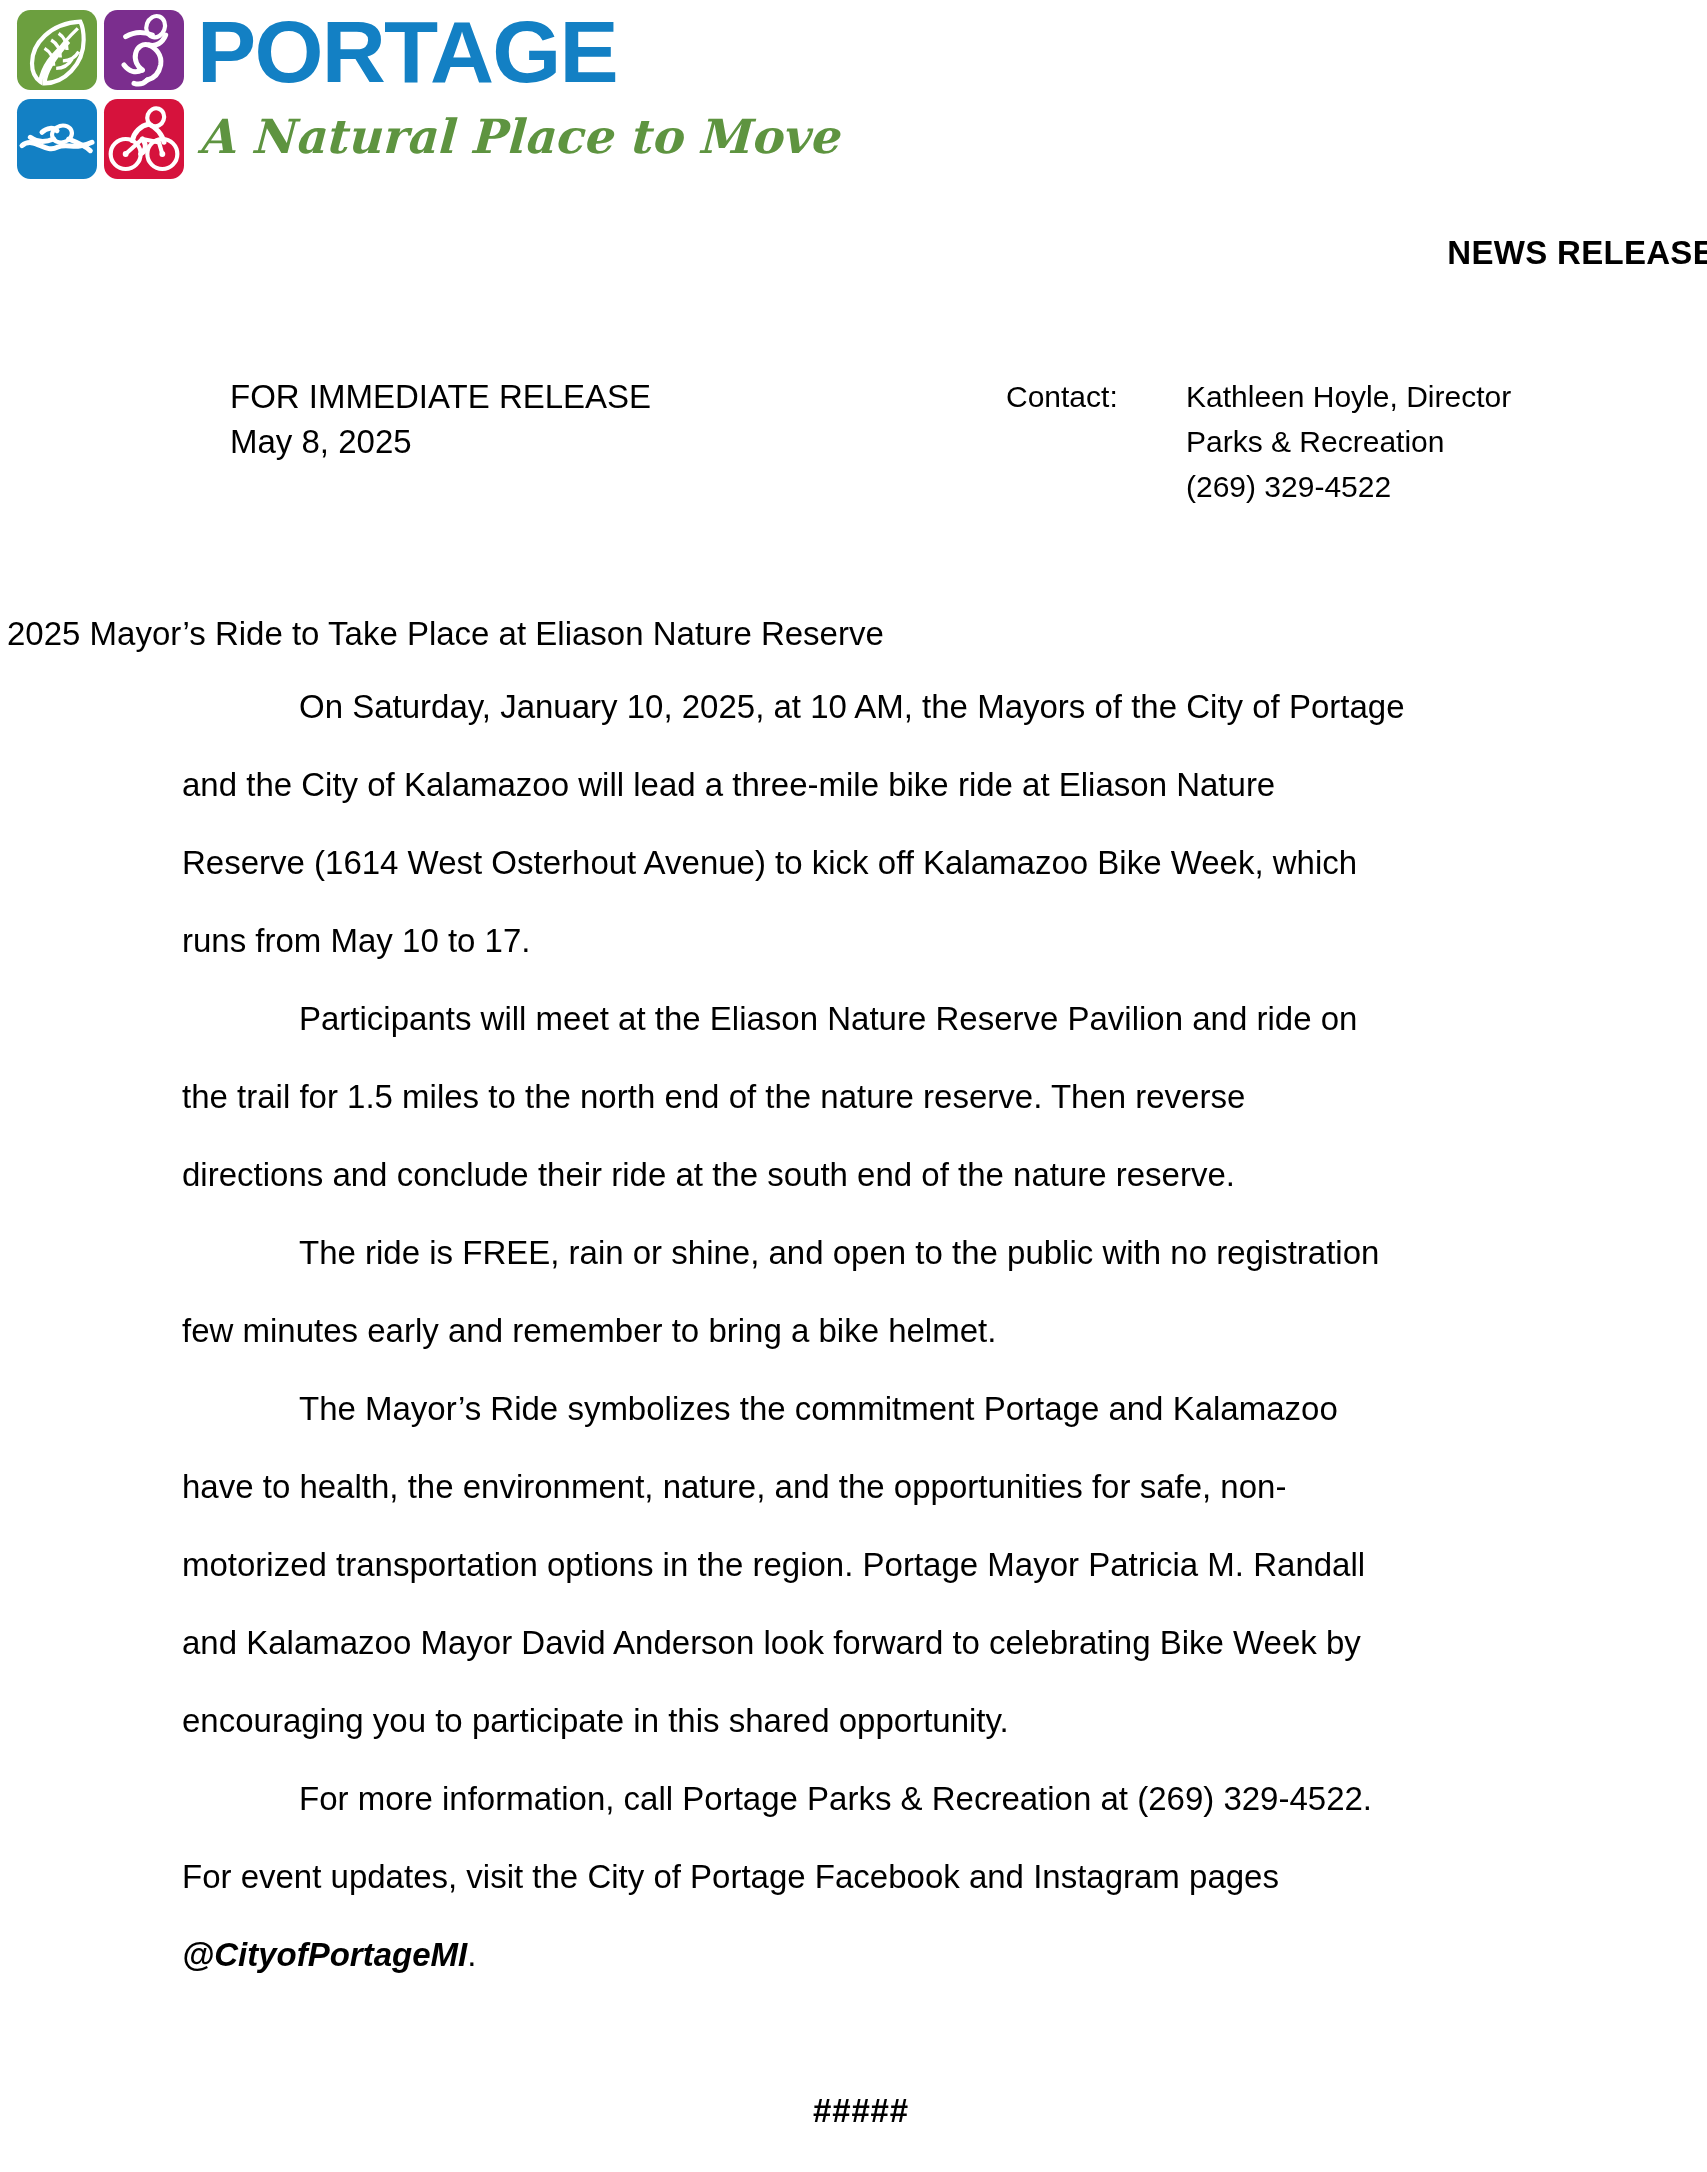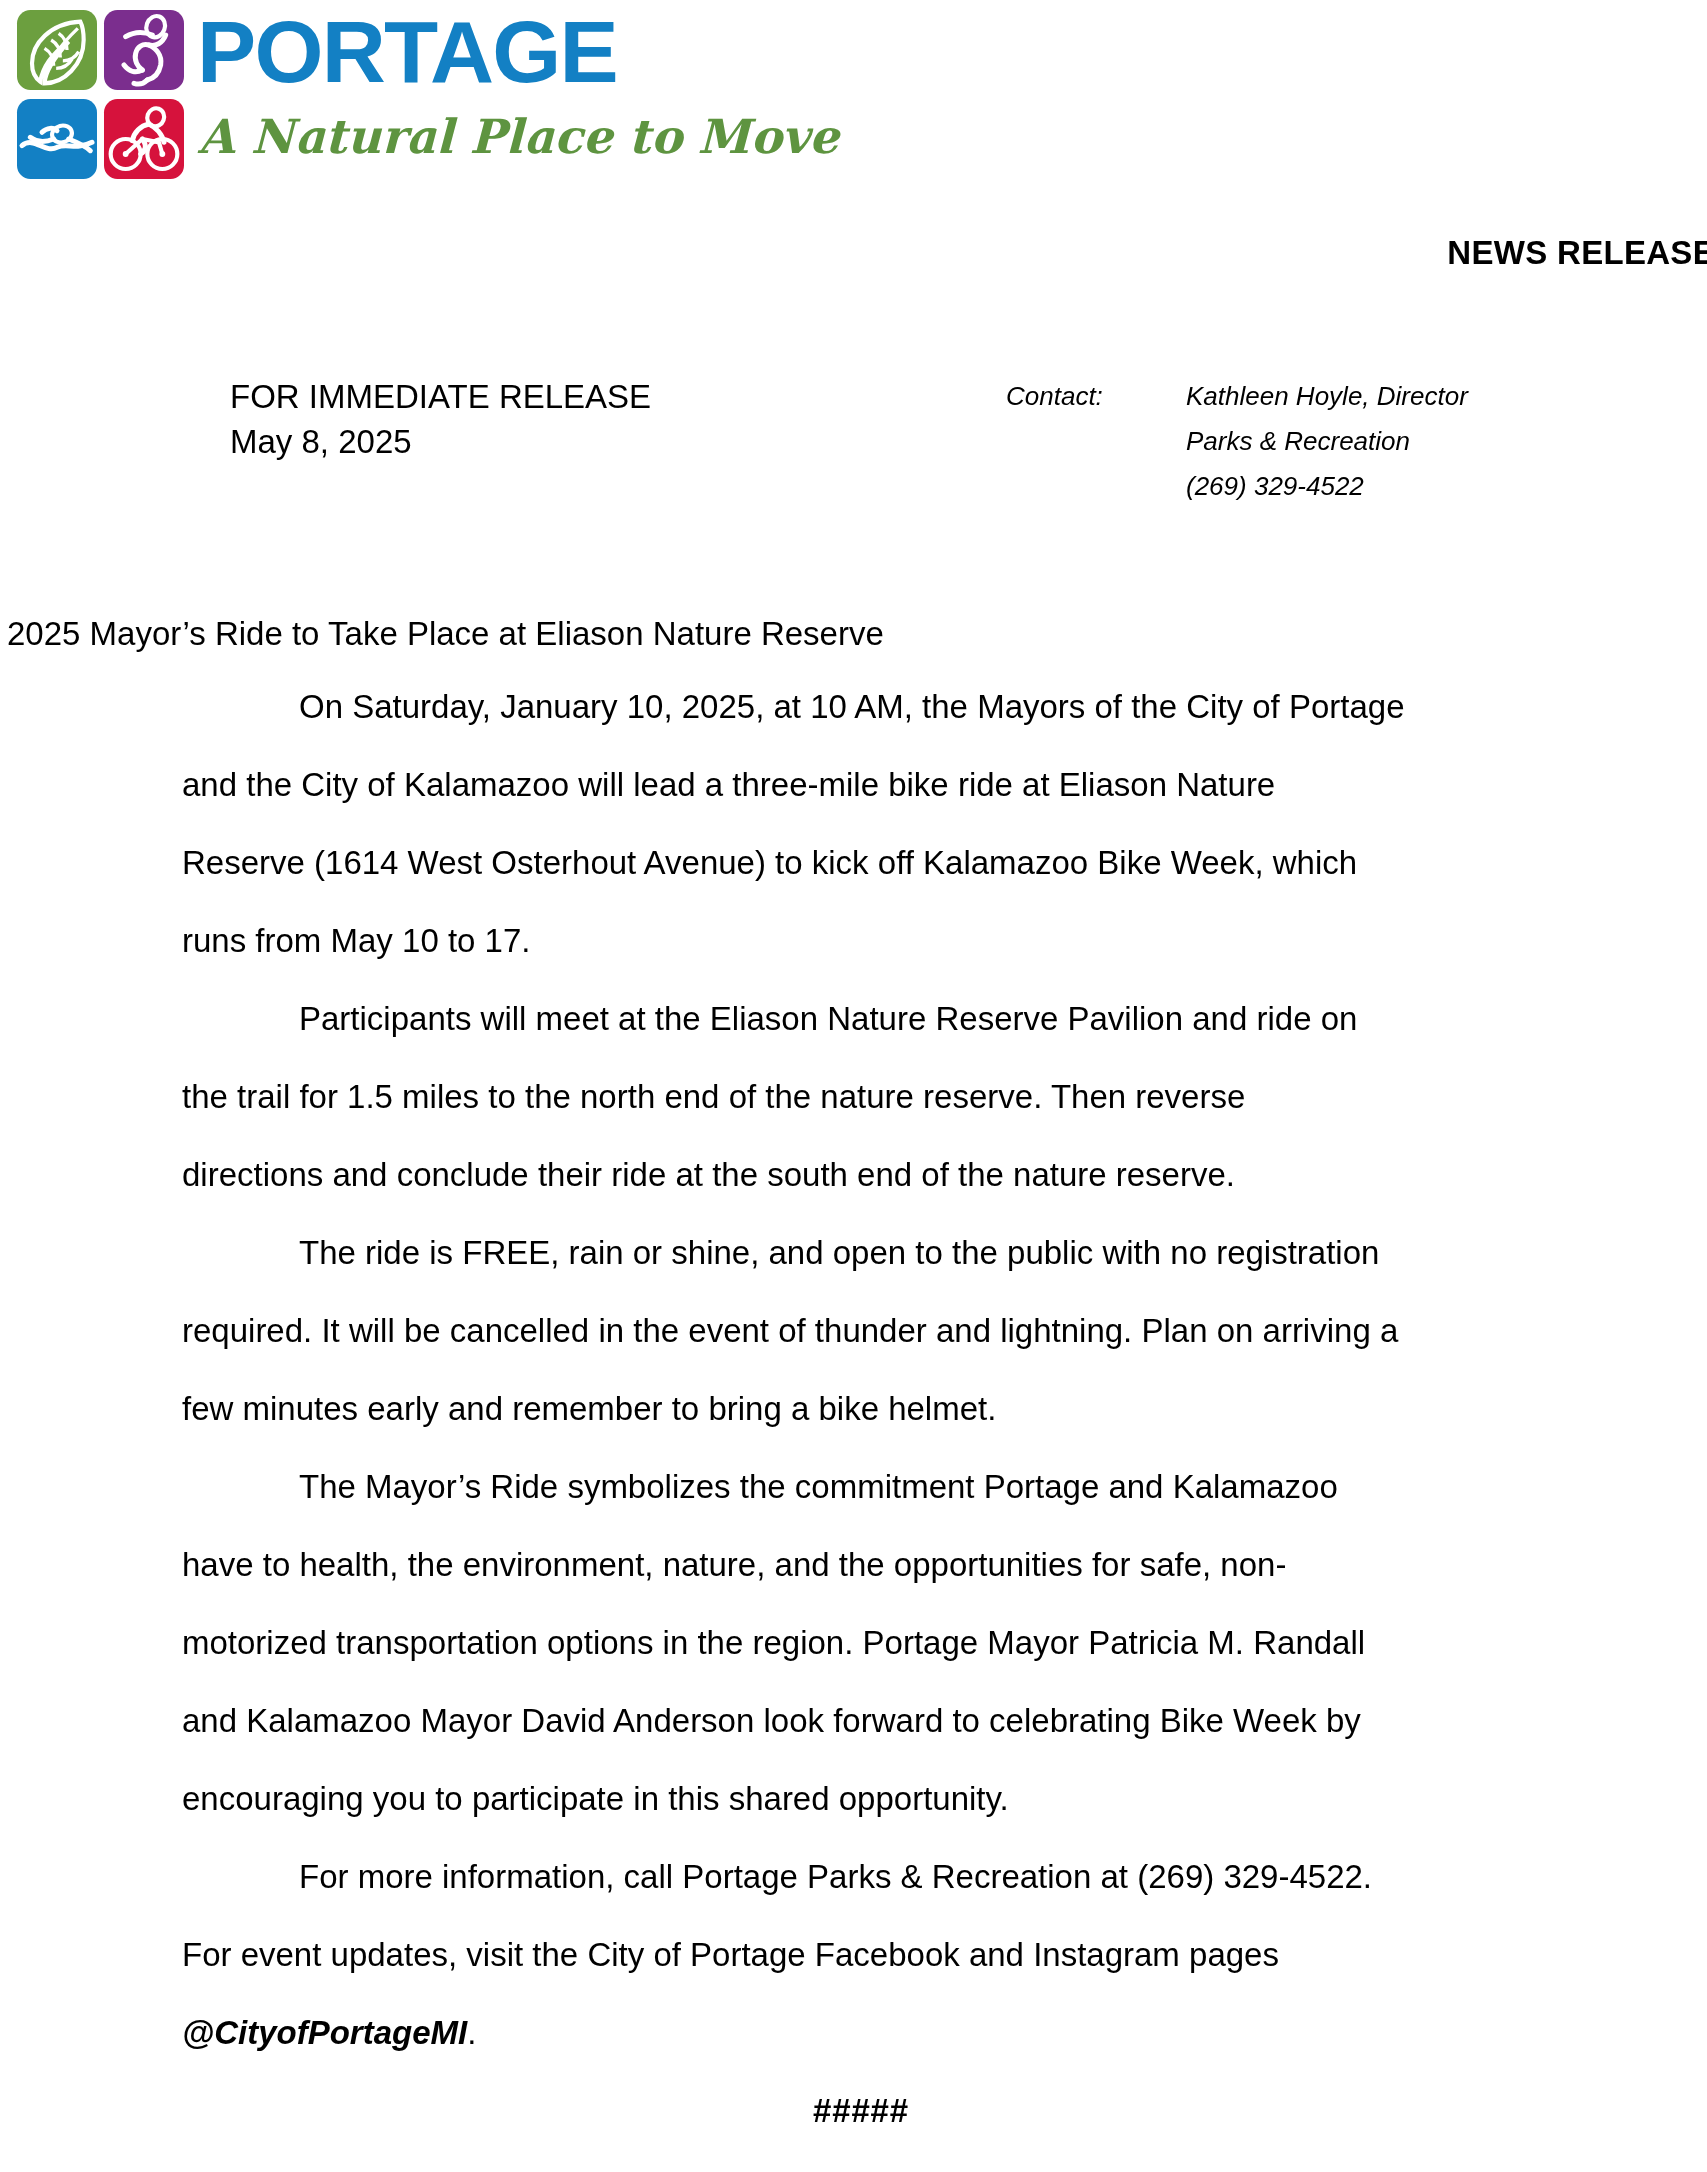--- a/index.html
+++ b/index.html
@@ -98,24 +98,23 @@
     top: 374px;
     font-size: 33px;
     line-height: 45px;
     white-space: nowrap;
     margin-left: 48px;
   }
   .contact-block {
     position: absolute;
     left: 999px;
     top: 374px;
-    font-size: 26px;
+    font-size: 30px;
     line-height: 45px;
     white-space: nowrap;
-    font-style: italic;
   }
   .contact-row { display: flex; }
   .contact-label { width: 180px; flex: 0 0 180px; }
   .contact-value { flex: 1 1 auto; }
 
   .headline {
     position: absolute;
     left: 0;
     top: 615px;
     width: 1708px;
@@ -239,21 +238,20 @@
 
   <div class="body-lines">
     <div class="bline indent">On Saturday, January 10, 2025, at 10 AM, the Mayors of the City of Portage</div>
     <div class="bline">and the City of Kalamazoo will lead a three-mile bike ride at Eliason Nature</div>
     <div class="bline">Reserve (1614 West Osterhout Avenue) to kick off Kalamazoo Bike Week, which</div>
     <div class="bline">runs from May 10 to 17.</div>
     <div class="bline indent">Participants will meet at the Eliason Nature Reserve Pavilion and ride on</div>
     <div class="bline">the trail for 1.5 miles to the north end of the nature reserve. Then reverse</div>
     <div class="bline">directions and conclude their ride at the south end of the nature reserve.</div>
     <div class="bline indent">The ride is FREE, rain or shine, and open to the public with no registration</div>
-    <div class="bline">required. It will be cancelled in the event of thunder and lightning. Plan on arriving a</div>
     <div class="bline">few minutes early and remember to bring a bike helmet.</div>
     <div class="bline indent">The Mayor’s Ride symbolizes the commitment Portage and Kalamazoo</div>
     <div class="bline">have to health, the environment, nature, and the opportunities for safe, non-</div>
     <div class="bline">motorized transportation options in the region. Portage Mayor Patricia M. Randall</div>
     <div class="bline">and Kalamazoo Mayor David Anderson look forward to celebrating Bike Week by</div>
     <div class="bline">encouraging you to participate in this shared opportunity.</div>
     <div class="bline indent">For more information, call Portage Parks &amp; Recreation at (269) 329-4522.</div>
     <div class="bline">For event updates, visit the City of Portage Facebook and Instagram pages</div>
     <div class="bline">
       <span class="handle">@CityofPortageMI</span><span>.</span>

